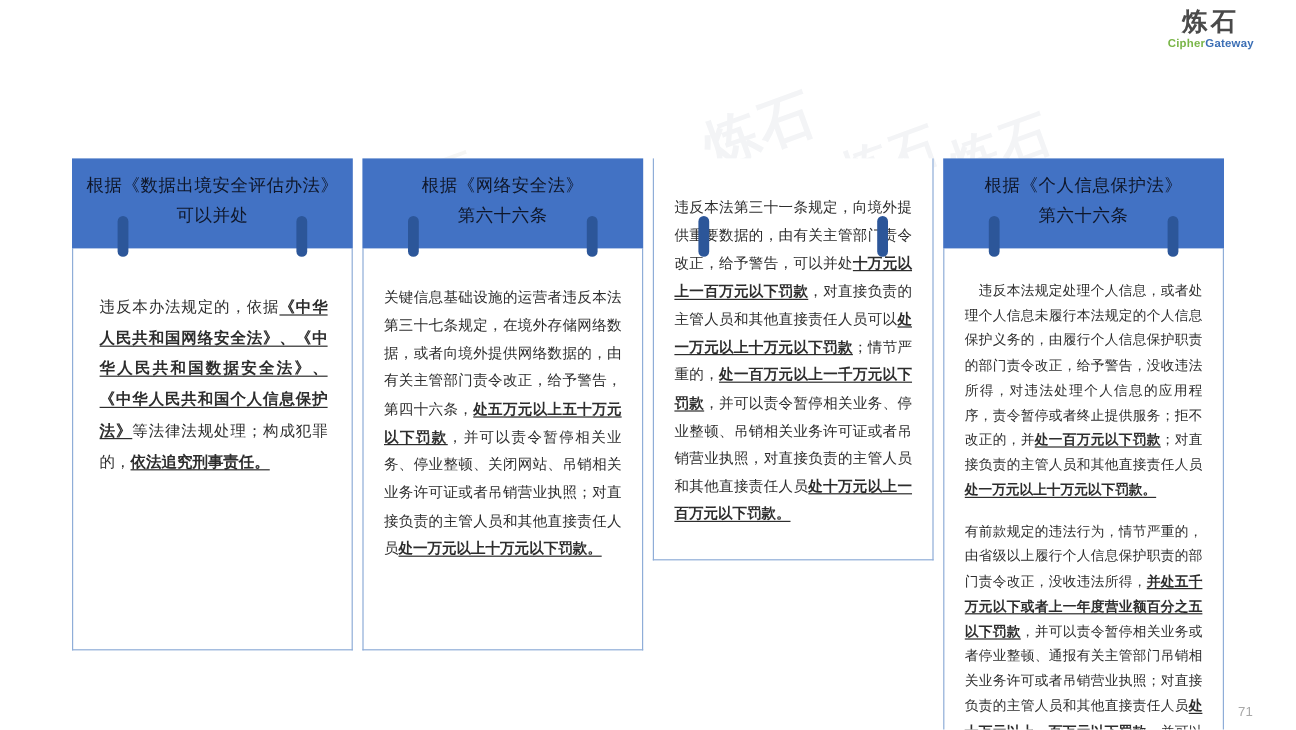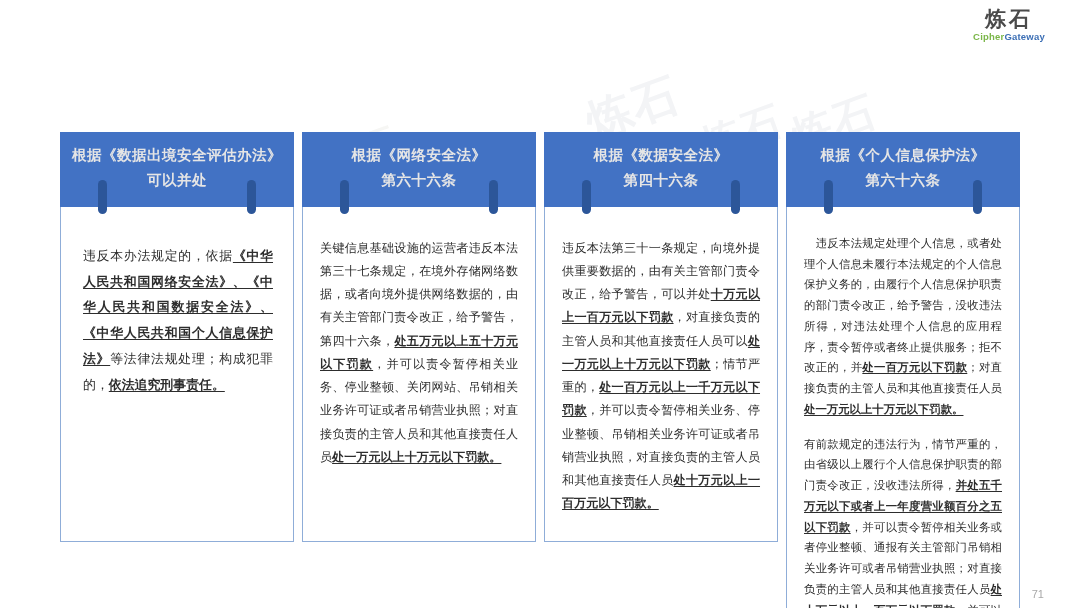--- a/index.html
+++ b/index.html
@@ -82,23 +82,23 @@
     width: 960px;
     display: flex;
     gap: 8px;
   }
   .card {
     width: 237px;
     position: relative;
   }
   .card-header {
     background: #4272c4;
-    color: #e5e5e5;
+    color: #0f172a;
     font-size: 14.5px;
-    font-weight: bold;
+    font-weight: normal;
     text-align: center;
     padding: 11px 6px 13px 6px;
     line-height: 1.75;
     letter-spacing: 0.5px;
     position: relative;
     z-index: 1;
   }
   .card-header .line2 { display: block; }
 
   .pins {
@@ -203,24 +203,20 @@
       <div class="pins">
         <span class="pin left"></span>
         <span class="pin right"></span>
       </div>
       <div class="card-body">
           <p><span>关键信息基础设施的运营者违反本法第三十七条规定，在境外存储网络数据，或者向境外提供网络数据的，由有关主管部门责令改正，给予警告，第四十六条，</span><span class="em">处五万元以上五十万元以下罚款</span><span>，并可以责令暂停相关业务、停业整顿、关闭网站、吊销相关业务许可证或者吊销营业执照；对直接负责的主管人员和其他直接责任人员</span><span class="em">处一万元以上十万元以下罚款。</span></p>
         </div>
     </div>
 
     <div class="card card-3">
-      <div class="card-header">
-        <span>根据《数据安全法》</span>
-        <span class="line2">第四十六条</span>
-      </div>
       <div class="pins">
         <span class="pin left"></span>
         <span class="pin right"></span>
       </div>
       <div class="card-body">
           <p><span>违反本法第三十一条规定，向境外提供重要数据的，由有关主管部门责令改正，给予警告，可以并处</span><span class="em">十万元以上一百万元以下罚款</span><span>，对直接负责的主管人员和其他直接责任人员可以</span><span class="em">处一万元以上十万元以下罚款</span><span>；情节严重的，</span><span class="em">处一百万元以上一千万元以下罚款</span><span>，并可以责令暂停相关业务、停业整顿、吊销相关业务许可证或者吊销营业执照，对直接负责的主管人员和其他直接责任人员</span><span class="em">处十万元以上一百万元以下罚款。</span></p>
         </div>
     </div>
 
     <div class="card card-4">

